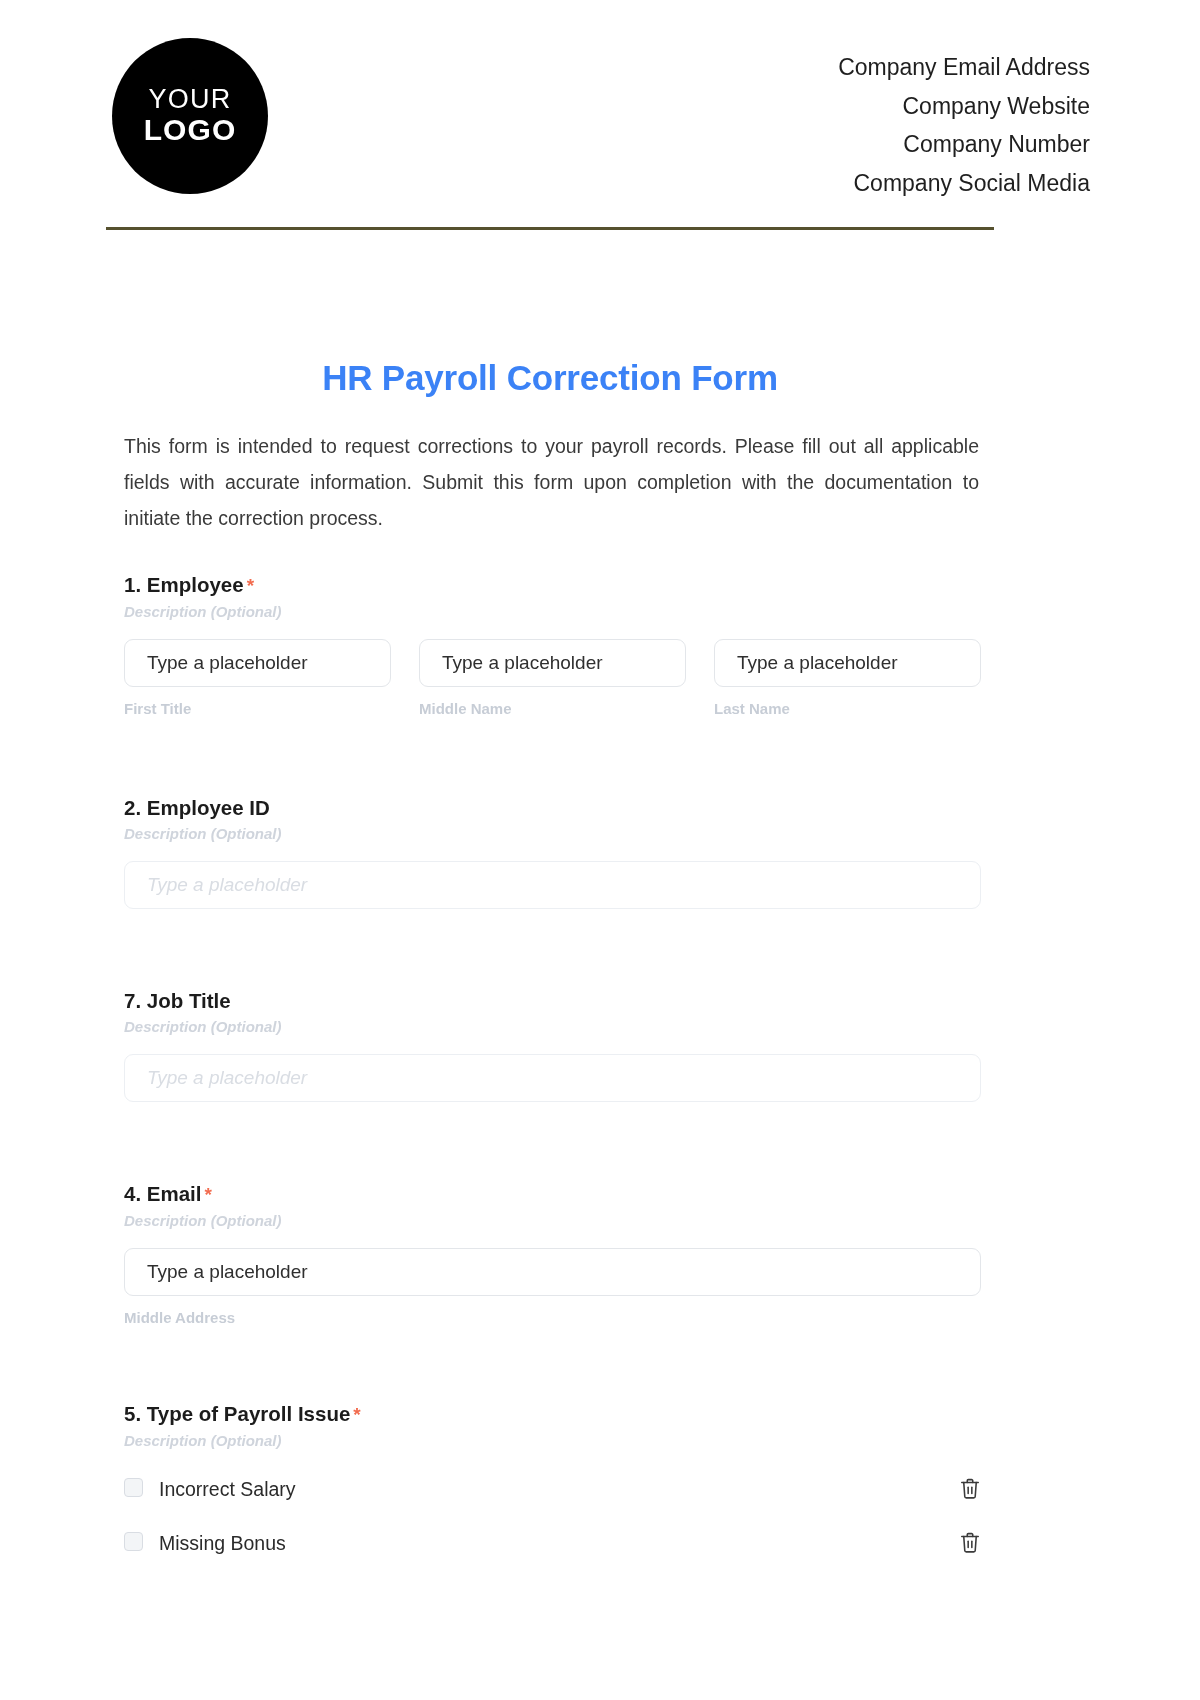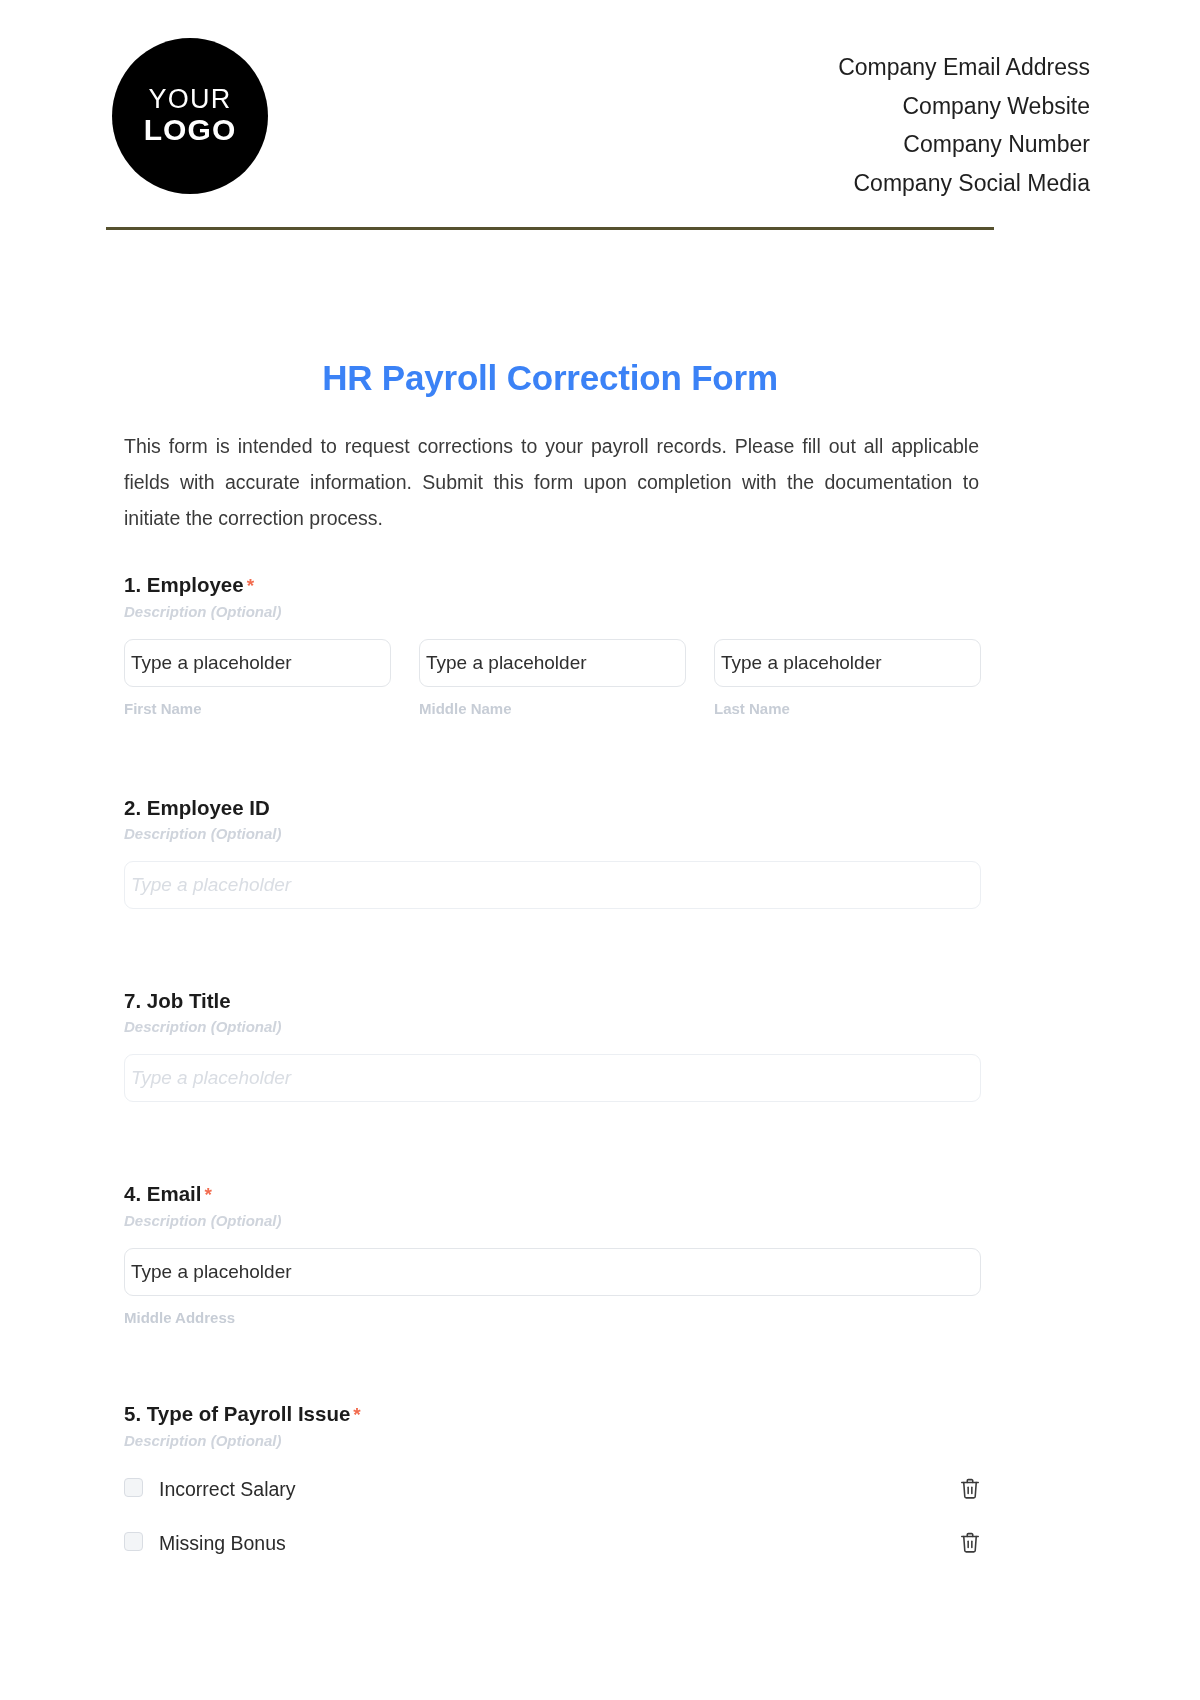--- a/index.html
+++ b/index.html
@@ -130,21 +130,21 @@
   }
 
   
   .field {
     margin-top: 17px;
     height: 48px;
     border: 1px solid #e3e6ea;
     border-radius: 9px;
     display: flex;
     align-items: center;
-    padding: 0 6px;
+    padding: 0 22px;
     background: #ffffff;
     font-size: 19px;
   }
   .field.dark { color: #2f2f2f; font-style: normal; }
   .field.light { color: #d9dde3; font-style: italic; border-color: #eceff3; }
 
   .name-row {
     margin-top: 17px;
     display: flex;
     gap: 28px;
@@ -201,21 +201,21 @@
 
   <div class="form-title">HR Payroll Correction Form</div>
   <div class="intro">This form is intended to request corrections to your payroll records. Please fill out all applicable fields with accurate information. Submit this form upon completion with the documentation to initiate the correction process.</div>
 
   <div class="question" style="top:572px;">
     <div class="q-label"><span>1. Employee</span><span class="req">*</span></div>
     <div class="q-desc">Description (Optional)</div>
     <div class="name-row">
       <div class="name-col">
         <div class="field dark">Type a placeholder</div>
-        <div class="sub-label">First Name</div>
+        <div class="sub-label">First Title</div>
       </div>
       <div class="name-col">
         <div class="field dark">Type a placeholder</div>
         <div class="sub-label">Middle Name</div>
       </div>
       <div class="name-col">
         <div class="field dark">Type a placeholder</div>
         <div class="sub-label">Last Name</div>
       </div>
     </div>

